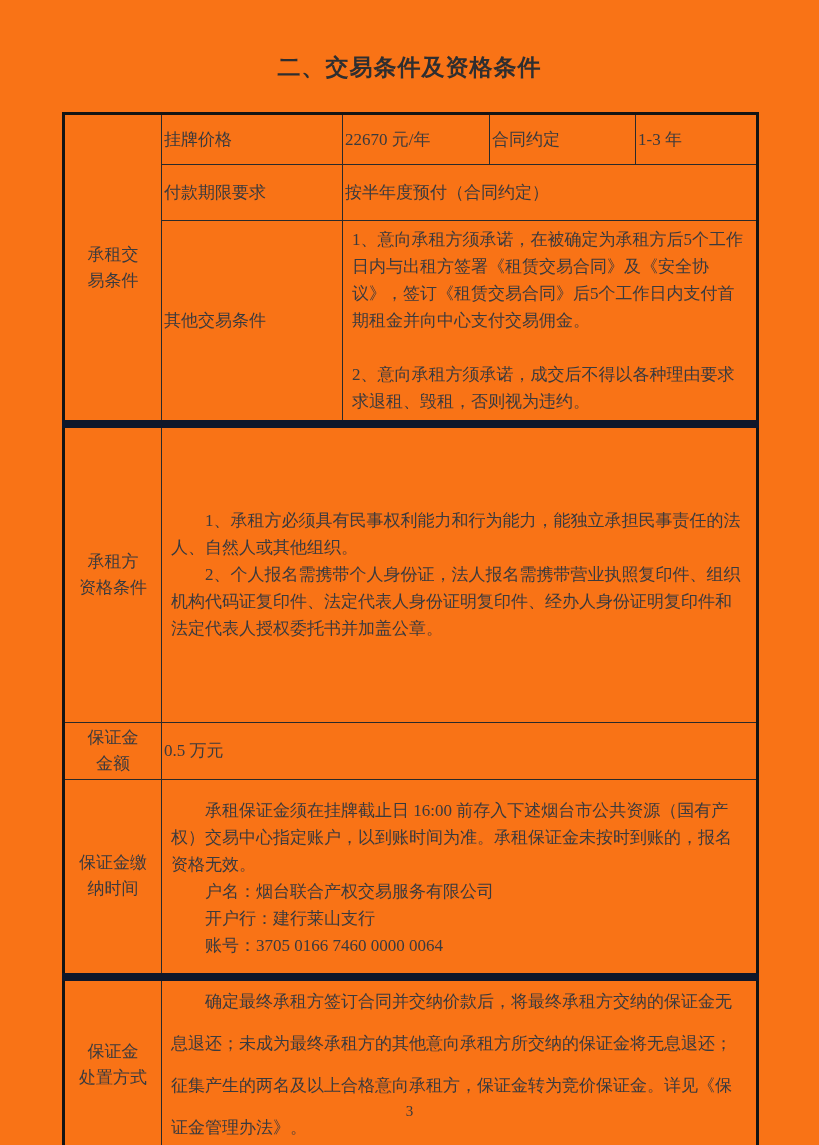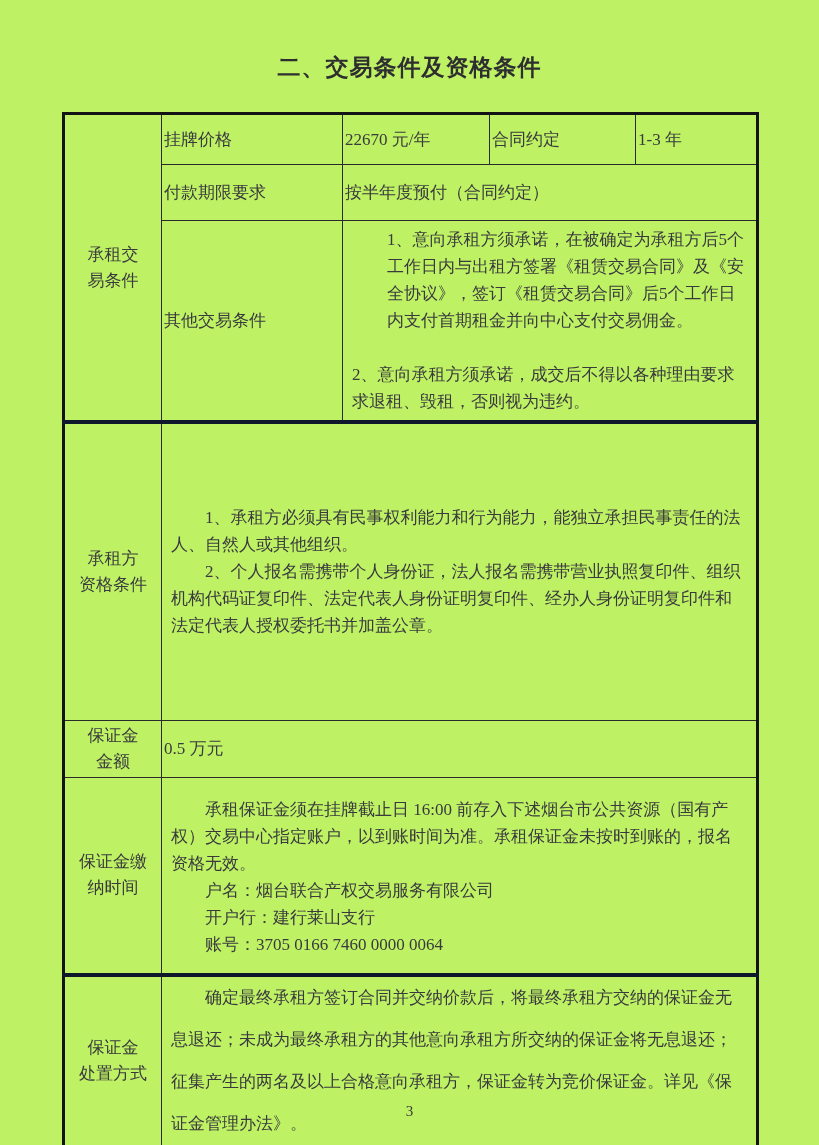--- a/index.html
+++ b/index.html
@@ -4,21 +4,21 @@
 <style>
   * { margin: 0; padding: 0; box-sizing: border-box; }
   html, body { background: #ffffff; }
   body {
     width: 819px; height: 1145px;
     font-family: "Liberation Serif", "DejaVu Serif", serif;
     color: #3a3a3e;
     position: relative;
     overflow: hidden;
   }
-  .page { position: absolute; inset: 0; background: #bef264; }
+  .page { position: absolute; inset: 0; background: #f97316; }
 
   .doc-title {
     position: absolute;
     top: 52px; left: 0; right: 0;
     text-align: center;
     font-size: 23px;
     font-weight: bold;
     letter-spacing: 1px;
     color: #2e2e30;
   }
@@ -30,33 +30,33 @@
     border-collapse: collapse;
     table-layout: fixed;
     border: 3px solid #141414;
     font-size: 17px;
   }
   .cond-table td {
     border: 1px solid #2a2a2a;
     vertical-align: middle;
     color: #3a3a3e;
   }
-  tr.thick-top td { border-top: 4px solid #0f172a; }
+  tr.thick-top td { border-top: 8px solid #0f172a; }
 
   .label-cell {
     text-align: center;
     white-space: pre-line;
     line-height: 26px;
     padding: 2px;
   }
   .center-cell { padding: 2px; }
 
   .content-cell { padding: 5px 9px; line-height: 27px; }
   .content-cell p { line-height: 27px; }
-  .gap-after { margin-bottom: 27px; margin-left: 35px; }
+  .gap-after { margin-bottom: 27px; }
   .ind { text-indent: 2em; }
 
   .acct { text-indent: 2em; line-height: 34px; }
   .pay-cell { padding: 8px 9px 4px 9px; }
 
   .disposal-cell { padding: 0 9px; }
   .disposal-cell p { line-height: 42px; text-indent: 2em; }
 
   .page-number {
     position: absolute;

